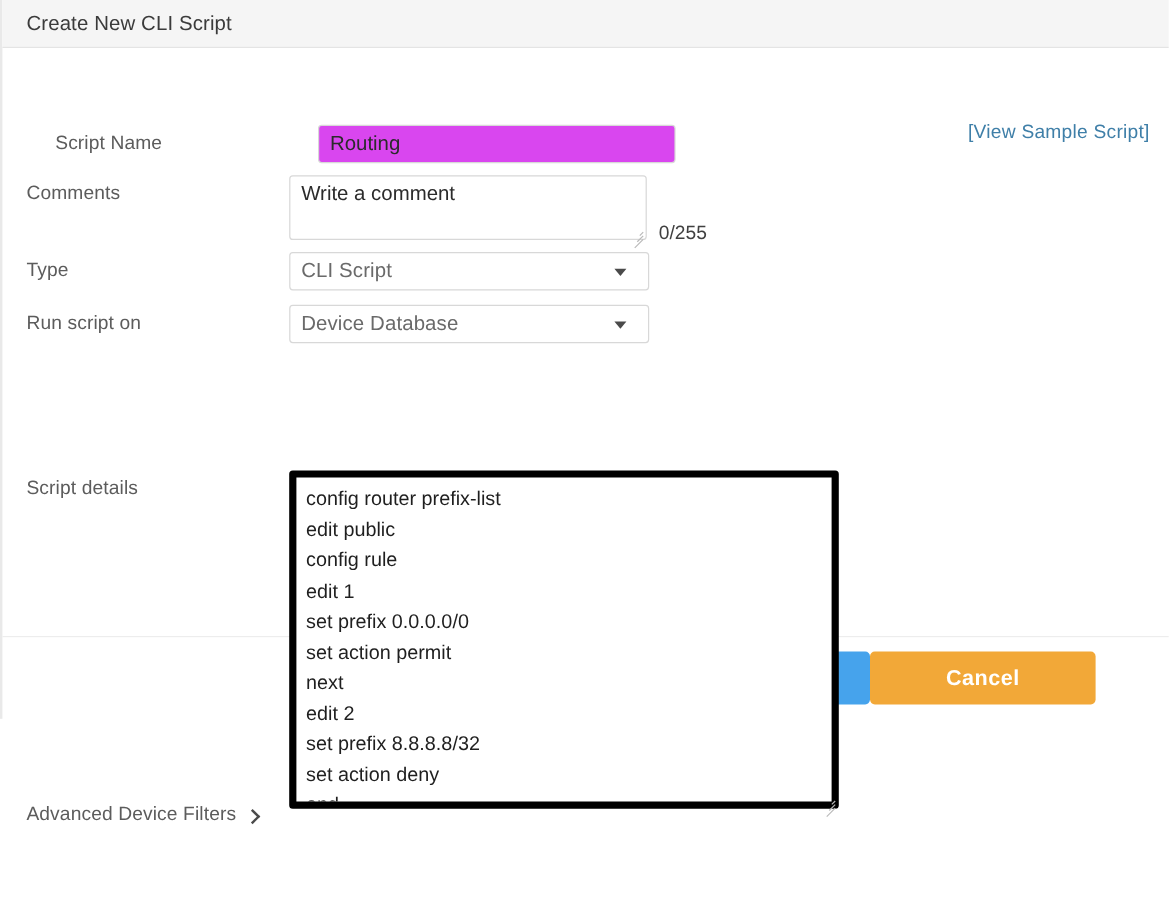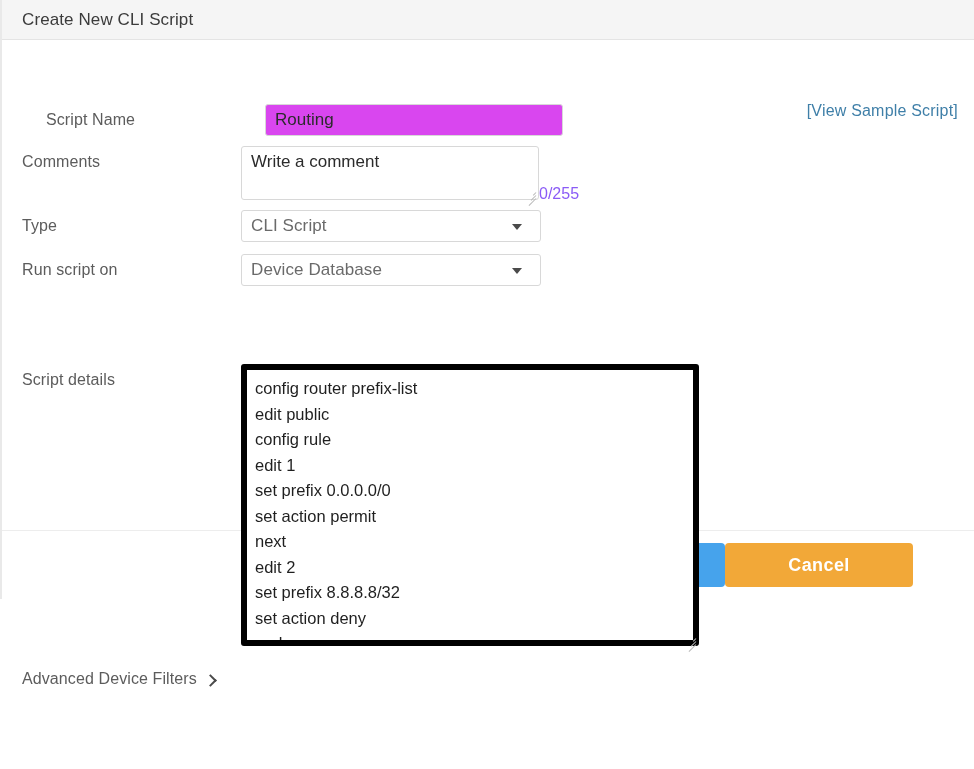--- a/index.html
+++ b/index.html
@@ -117,21 +117,22 @@
     background: #b9b9b9;
     height: 1px;
     transform: rotate(-45deg);
     transform-origin: 100% 50%;
   }
   .resize-grip span:nth-child(1) { bottom: 2px; width: 10px; }
   .resize-grip span:nth-child(2) { bottom: 5px; width: 7px; }
   .resize-grip span:nth-child(3) { bottom: 8px; width: 4px; }
   .char-count {
     font-size: 16px;
-    color: #8b5cf6;
+    color: #404040;
+    margin-left: 10px;
     align-self: flex-end;
     padding-bottom: 1px;
   }
   .select-box {
     position: relative;
     width: 300px;
     height: 32px;
     box-sizing: border-box;
     border: 1px solid #d8d8d8;
     border-radius: 3px;
@@ -267,21 +268,21 @@
     </div>
 
     <div class="form-row" style="top:214px;">
       <div class="field-label">Run script on</div>
       <div class="select-box">
         <span class="select-value">Device Database</span>
         <span class="select-arrow"></span>
       </div>
     </div>
 
-    <div class="form-row" style="top:324px;justify-content:space-between;">
+    <div class="form-row" style="top:352px;justify-content:space-between;">
       <div class="field-label">Script details</div>
       <div class="textarea-wrap">
         <textarea class="script-area" spellcheck="false" style="">config router prefix-list
 edit public
 config rule
 edit 1
 set prefix 0.0.0.0/0
 set action permit
 next
 edit 2

